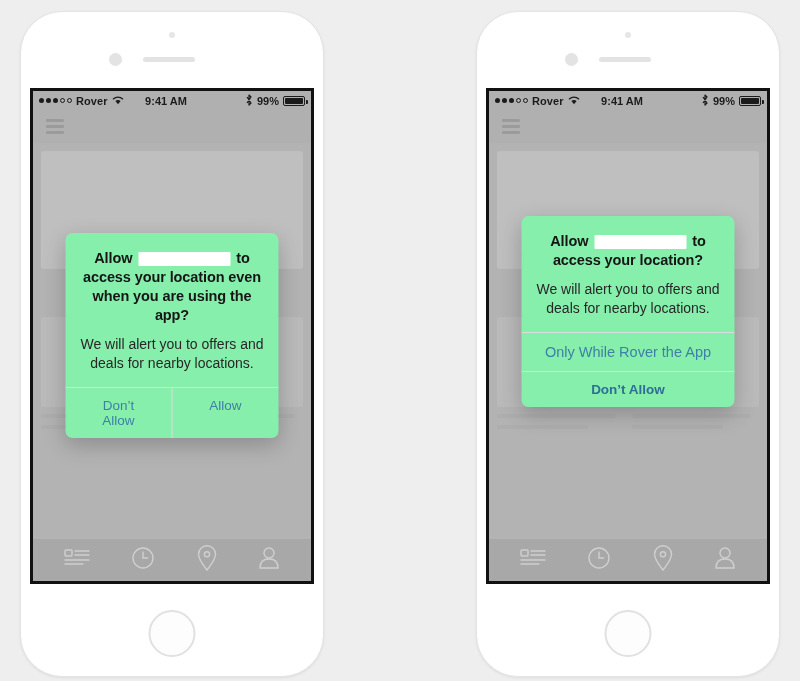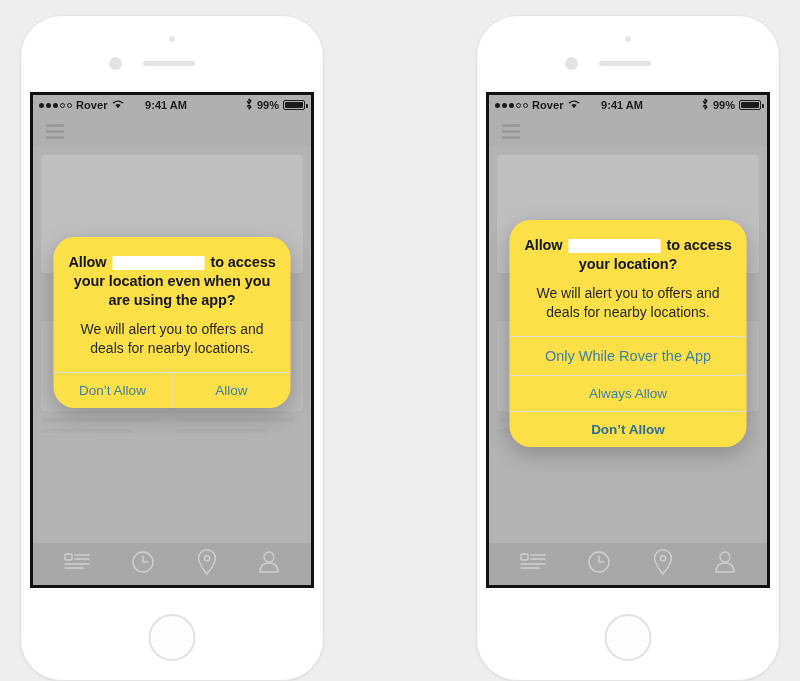--- a/index.html
+++ b/index.html
@@ -14,21 +14,21 @@
     background: #eeeeee;
     font-family: "Liberation Sans", sans-serif;
     position: relative;
   }
 
   .stage {
     position: absolute;
     inset: 0;
     display: flex;
     justify-content: space-between;
-    align-items: flex-end;
+    align-items: center;
     padding: 6px 20px 0 20px;
   }
 
   
   .phone {
     position: relative;
     width: 304px;
     height: 666px;
     background: #ffffff;
     border-radius: 42px;
@@ -173,23 +173,23 @@
     justify-content: space-around;
     padding: 0 10px;
   }
   .tab-ico { opacity: .55; }
 
   
   .alert {
     position: absolute;
     left: 50%;
     transform: translateX(-50%);
-    width: 237px;
-    background: #fde047;
-    border-radius: 21px;
+    width: 213px;
+    background: #86efac;
+    border-radius: 7px;
     overflow: hidden;
     box-shadow: 0 7px 22px rgba(0,0,0,0.22);
     z-index: 5;
   }
   .alert-a { top: 142px; }
   .alert-b { top: 125px; }
 
   .alert-body {
     padding: 16px 14px 14px 14px;
     text-align: center;
@@ -468,21 +468,20 @@
       <div class="alert alert-b">
         <div class="alert-body">
           <div class="alert-title">
             <span>Allow</span>
             <span class="redact"></span>
             <span>to access your location?</span>
           </div>
           <div class="alert-msg">We will alert you to offers and deals for nearby locations.</div>
         </div>
         <div class="btn stacked lg">Only While Rover the App</div>
-        <div class="btn stacked">Always Allow</div>
         <div class="btn stacked bold">Don’t Allow</div>
       </div>
 
     </div>
 
     <div class="phone-bottom">
       <div class="home-btn"></div>
     </div>
   </div>
 

